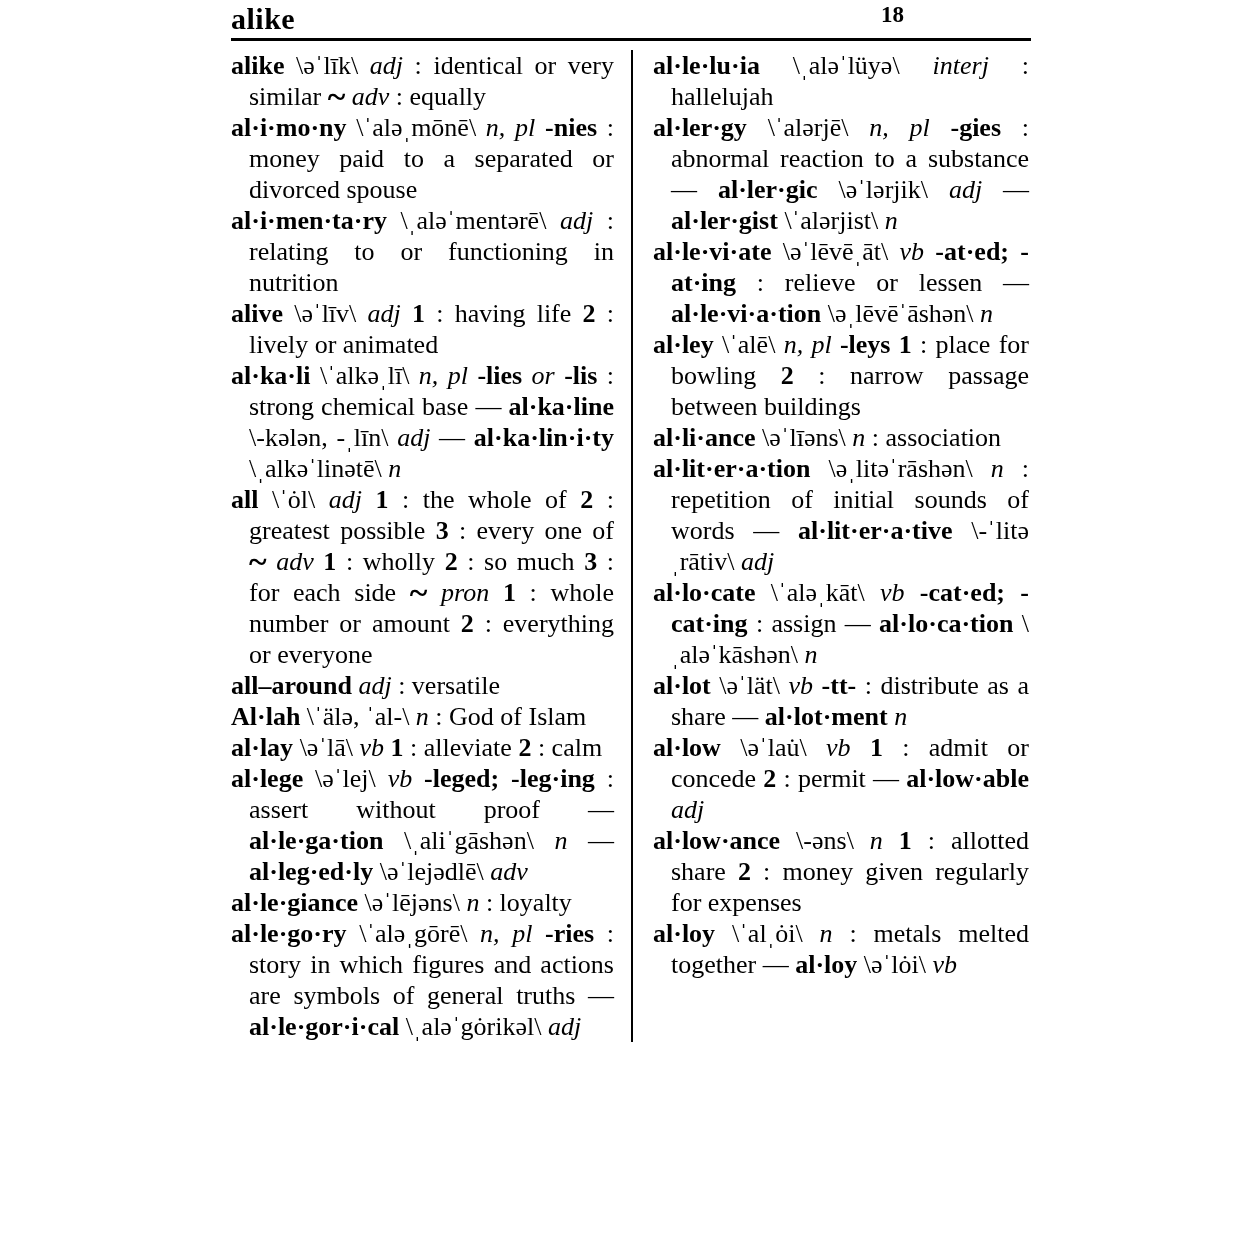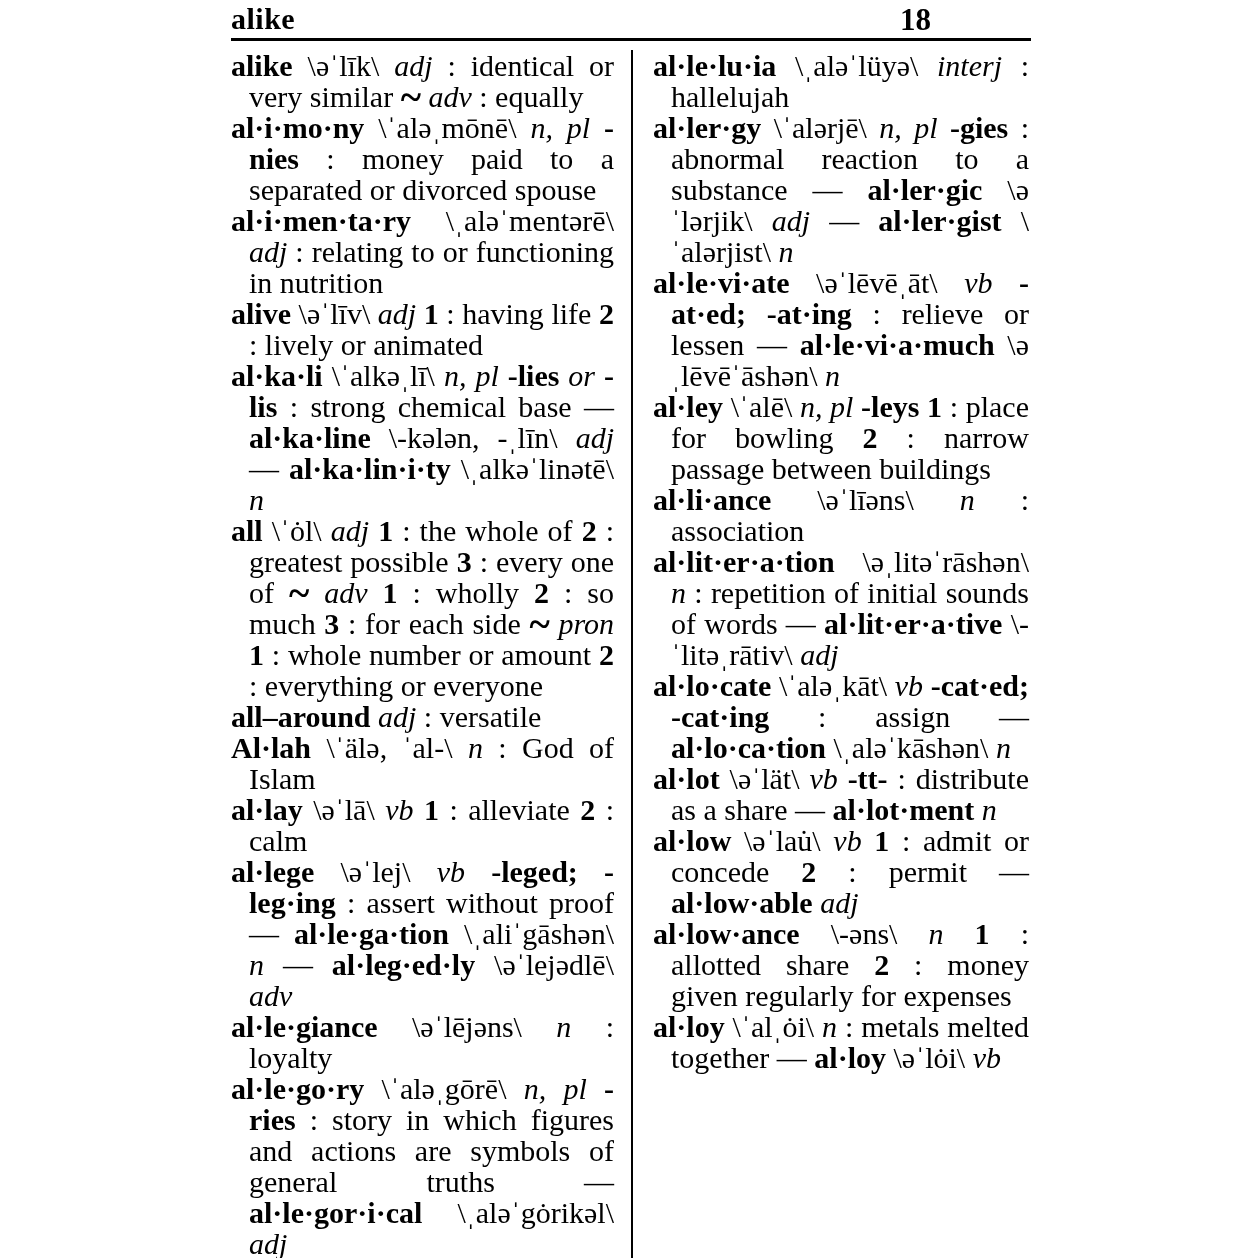--- a/index.html
+++ b/index.html
@@ -22,36 +22,36 @@
     position: relative;
     height: 33px;
   }
   .guide {
     position: absolute; left: 0; top: 0;
     font-weight: bold;
     font-size: 30px;
     letter-spacing: 0.5px;
   }
   .pageno {
-    position: absolute; left: 669px; top: 0;
+    position: absolute; left: 650px; top: 0;
     font-weight: bold;
-    font-size: 31px;
+    font-size: 23px;
   }
   .rule {
     height: 3px;
     background: #000;
     margin-top: 3px;
   }
   .cols {
     display: flex;
     align-items: stretch;
     margin-top: 9px;
   }
   .col {
-    font-size: 30px;
+    font-size: 26px;
     line-height: 31px;
     text-align: justify;
   }
   .col-left  { flex: none; width: 383px; }
   .divider   { flex: none; width: 2px; background: #000; margin-left: 17px; }
   .col-right { flex: none; width: 376px; margin-left: 20px; }
   .entry {
     margin: 0;
     padding-left: 18px;
     text-indent: -18px;
@@ -81,21 +81,21 @@
         <p class="entry"><span class="r-b">Al·lah</span><span class="r-p"> \ˈälə, ˈal-\ </span><span class="r-i">n</span><span class="r-p"> : God of Islam</span></p>
         <p class="entry"><span class="r-b">al·lay</span><span class="r-p"> \əˈlā\ </span><span class="r-i">vb</span><span class="r-p"> </span><span class="r-b">1</span><span class="r-p"> : alleviate </span><span class="r-b">2</span><span class="r-p"> : calm</span></p>
         <p class="entry"><span class="r-b">al·lege</span><span class="r-p"> \əˈlej\ </span><span class="r-i">vb</span><span class="r-p"> </span><span class="r-b">-leged; -leg·ing</span><span class="r-p"> : assert without proof — </span><span class="r-b">al·le·ga·tion</span><span class="r-p"> \ˌaliˈgāshən\ </span><span class="r-i">n</span><span class="r-p"> — </span><span class="r-b">al·leg·ed·ly</span><span class="r-p"> \əˈlejədlē\ </span><span class="r-i">adv</span></p>
         <p class="entry"><span class="r-b">al·le·giance</span><span class="r-p"> \əˈlējəns\ </span><span class="r-i">n</span><span class="r-p"> : loyalty</span></p>
         <p class="entry"><span class="r-b">al·le·go·ry</span><span class="r-p"> \ˈaləˌgōrē\ </span><span class="r-i">n, pl</span><span class="r-p"> </span><span class="r-b">-ries</span><span class="r-p"> : story in which figures and actions are symbols of general truths — </span><span class="r-b">al·le·gor·i·cal</span><span class="r-p"> \ˌaləˈgȯrikəl\ </span><span class="r-i">adj</span></p>
       </div>
     <div class="divider"></div>
     <div class="col col-right" id="col-right">
         <p class="entry"><span class="r-b">al·le·lu·ia</span><span class="r-p"> \ˌaləˈlüyə\ </span><span class="r-i">interj</span><span class="r-p"> : hallelujah</span></p>
         <p class="entry"><span class="r-b">al·ler·gy</span><span class="r-p"> \ˈalərjē\ </span><span class="r-i">n, pl</span><span class="r-p"> </span><span class="r-b">-gies</span><span class="r-p"> : abnormal reaction to a substance — </span><span class="r-b">al·ler·gic</span><span class="r-p"> \əˈlərjik\ </span><span class="r-i">adj</span><span class="r-p"> — </span><span class="r-b">al·ler·gist</span><span class="r-p"> \ˈalərjist\ </span><span class="r-i">n</span></p>
-        <p class="entry"><span class="r-b">al·le·vi·ate</span><span class="r-p"> \əˈlēvēˌāt\ </span><span class="r-i">vb</span><span class="r-p"> </span><span class="r-b">-at·ed; -at·ing</span><span class="r-p"> : relieve or lessen — </span><span class="r-b">al·le·vi·a·much</span><span class="r-p"> \əˌlēvēˈāshən\ </span><span class="r-i">n</span></p>
+        <p class="entry"><span class="r-b">al·le·vi·ate</span><span class="r-p"> \əˈlēvēˌāt\ </span><span class="r-i">vb</span><span class="r-p"> </span><span class="r-b">-at·ed; -at·ing</span><span class="r-p"> : relieve or lessen — </span><span class="r-b">al·le·vi·a·tion</span><span class="r-p"> \əˌlēvēˈāshən\ </span><span class="r-i">n</span></p>
         <p class="entry"><span class="r-b">al·ley</span><span class="r-p"> \ˈalē\ </span><span class="r-i">n, pl</span><span class="r-p"> </span><span class="r-b">-leys</span><span class="r-p"> </span><span class="r-b">1</span><span class="r-p"> : place for bowling </span><span class="r-b">2</span><span class="r-p"> : narrow passage between buildings</span></p>
         <p class="entry"><span class="r-b">al·li·ance</span><span class="r-p"> \əˈlīəns\ </span><span class="r-i">n</span><span class="r-p"> : association</span></p>
         <p class="entry"><span class="r-b">al·lit·er·a·tion</span><span class="r-p"> \əˌlitəˈrāshən\ </span><span class="r-i">n</span><span class="r-p"> : repetition of initial sounds of words — </span><span class="r-b">al·lit·er·a·tive</span><span class="r-p"> \-ˈlitəˌrātiv\ </span><span class="r-i">adj</span></p>
         <p class="entry"><span class="r-b">al·lo·cate</span><span class="r-p"> \ˈaləˌkāt\ </span><span class="r-i">vb</span><span class="r-p"> </span><span class="r-b">-cat·ed; -cat·ing</span><span class="r-p"> : assign — </span><span class="r-b">al·lo·ca·tion</span><span class="r-p"> \ˌaləˈkāshən\ </span><span class="r-i">n</span></p>
         <p class="entry"><span class="r-b">al·lot</span><span class="r-p"> \əˈlät\ </span><span class="r-i">vb</span><span class="r-p"> </span><span class="r-b">-tt-</span><span class="r-p"> : distribute as a share — </span><span class="r-b">al·lot·ment</span><span class="r-p"> </span><span class="r-i">n</span></p>
         <p class="entry"><span class="r-b">al·low</span><span class="r-p"> \əˈlau̇\ </span><span class="r-i">vb</span><span class="r-p"> </span><span class="r-b">1</span><span class="r-p"> : admit or concede </span><span class="r-b">2</span><span class="r-p"> : permit — </span><span class="r-b">al·low·able</span><span class="r-p"> </span><span class="r-i">adj</span></p>
         <p class="entry"><span class="r-b">al·low·ance</span><span class="r-p"> \-əns\ </span><span class="r-i">n</span><span class="r-p"> </span><span class="r-b">1</span><span class="r-p"> : allotted share </span><span class="r-b">2</span><span class="r-p"> : money given regularly for expenses</span></p>
         <p class="entry"><span class="r-b">al·loy</span><span class="r-p"> \ˈalˌȯi\ </span><span class="r-i">n</span><span class="r-p"> : metals melted together — </span><span class="r-b">al·loy</span><span class="r-p"> \əˈlȯi\ </span><span class="r-i">vb</span></p>
       </div>
   </div>

